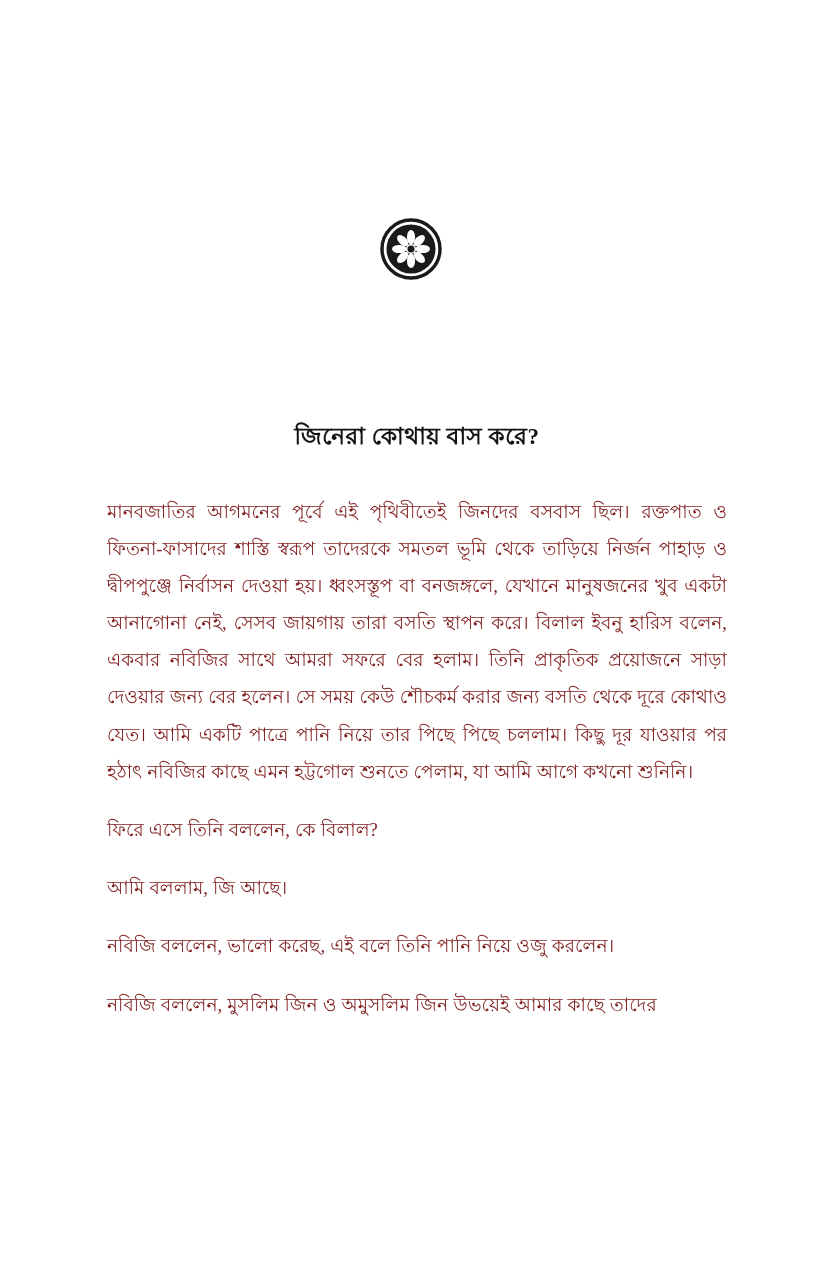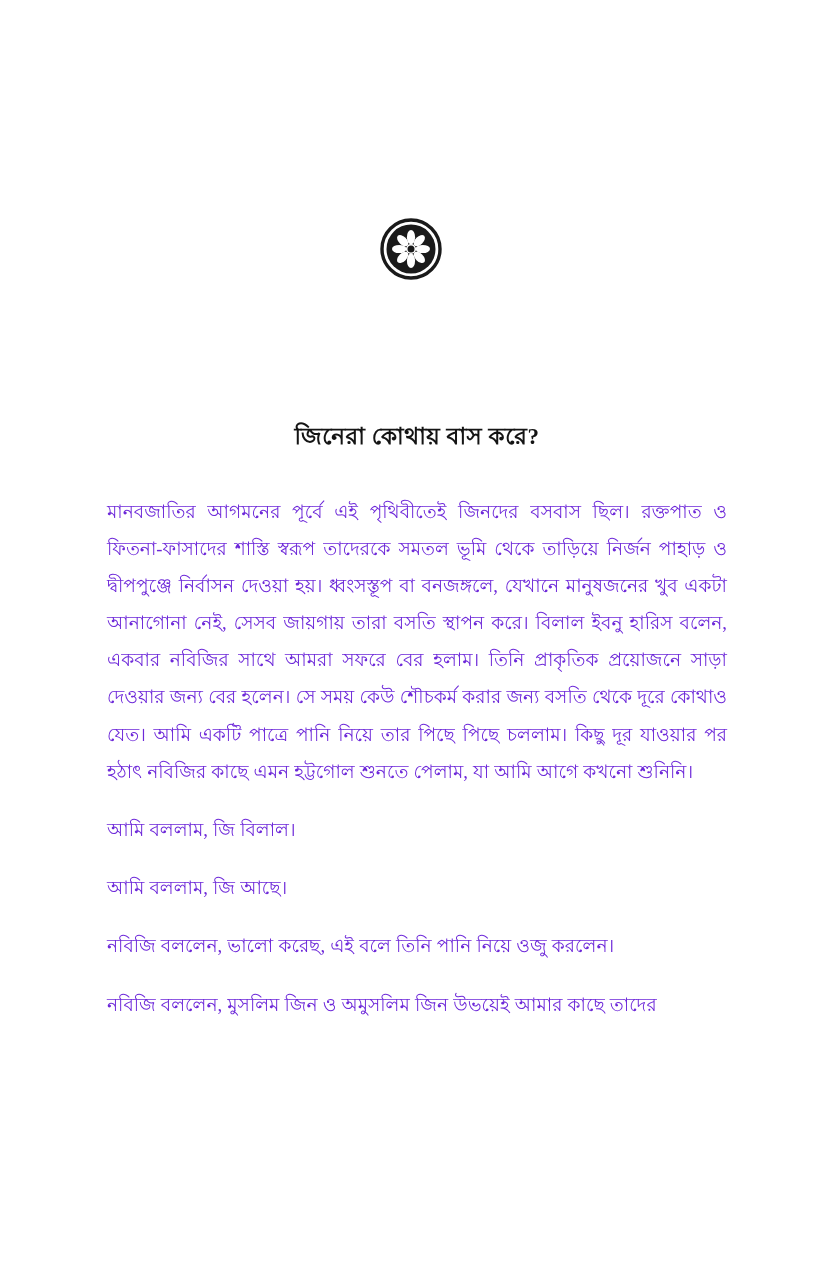--- a/index.html
+++ b/index.html
@@ -50,21 +50,21 @@
     margin: 0 0 38px 0;
     line-height: 1.5;
     font-family: "Liberation Serif", serif;
   }
   p.body-para {
     margin: 0 0 21px 0;
     font-size: 18.6px;
     line-height: 2.00;
     text-align: justify;
     text-justify: inter-word;
-    color: #6d28d9;
+    color: #7f1d1d;
     font-family: "Liberation Serif", serif;
     word-spacing: 0.5px;
   }
   p.body-para:last-child {
     margin-bottom: 0;
     margin-top: 8px;
   }
   p.first-para {
     text-align: justify;
   }
@@ -91,19 +91,19 @@
       <circle cx="31" cy="31" r="4.3" fill="#1a1a1a"></circle>
       <circle cx="31" cy="31" r="4.3" fill="none" stroke="#ffffff" stroke-width="1.6"></circle>
     </svg>
   </div>
 
   <div class="content">
 
     <h1 class="chapter-title">জিনেরা কোথায় বাস করে?</h1>
 
     <p class="body-para first-para">মানবজাতির আগমনের পূর্বে এই পৃথিবীতেই জিনদের বসবাস ছিল। রক্তপাত ও ফিতনা-ফাসাদের শাস্তি স্বরূপ তাদেরকে সমতল ভূমি থেকে তাড়িয়ে নির্জন পাহাড় ও দ্বীপপুঞ্জে নির্বাসন দেওয়া হয়। ধ্বংসস্তূপ বা বনজঙ্গলে, যেখানে মানুষজনের খুব একটা আনাগোনা নেই, সেসব জায়গায় তারা বসতি স্থাপন করে। বিলাল ইবনু হারিস বলেন, একবার নবিজির সাথে আমরা সফরে বের হলাম। তিনি প্রাকৃতিক প্রয়োজনে সাড়া দেওয়ার জন্য বের হলেন। সে সময় কেউ শৌচকর্ম করার জন্য বসতি থেকে দূরে কোথাও যেত। আমি একটি পাত্রে পানি নিয়ে তার পিছে পিছে চললাম। কিছু দূর যাওয়ার পর হঠাৎ নবিজির কাছে এমন হট্টগোল শুনতে পেলাম, যা আমি আগে কখনো শুনিনি।</p>
-    <p class="body-para">আমি বললাম, জি বিলাল।</p>
+    <p class="body-para">ফিরে এসে তিনি বললেন, কে বিলাল?</p>
     <p class="body-para">আমি বললাম, জি আছে।</p>
     <p class="body-para">নবিজি বললেন, ভালো করেছ, এই বলে তিনি পানি নিয়ে ওজু করলেন।</p>
     <p class="body-para">নবিজি বললেন, মুসলিম জিন ও অমুসলিম জিন উভয়েই আমার কাছে তাদের</p>
 
   </div>
 </div>
 
 </body></html>

